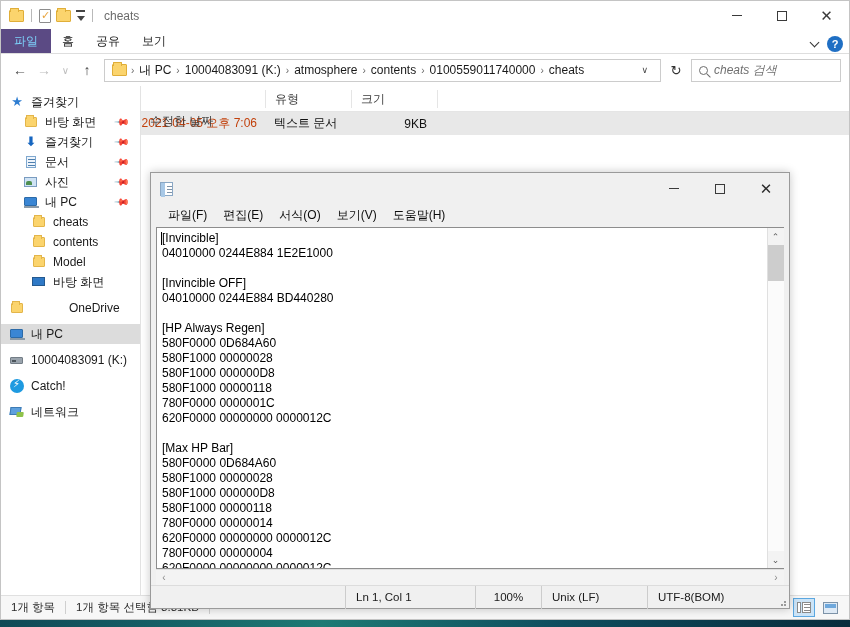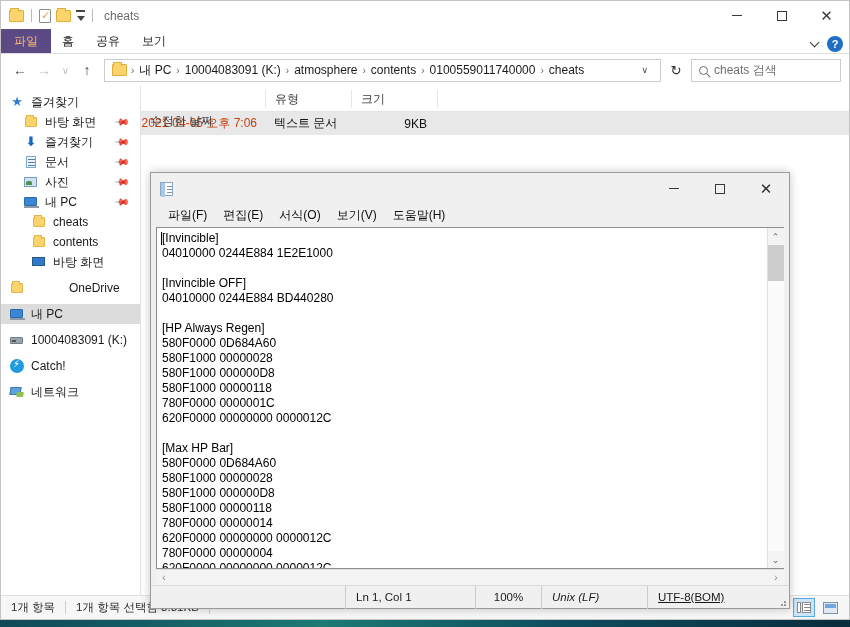--- a/index.html
+++ b/index.html
@@ -61,21 +61,21 @@
   .glyph-close { font-size:15px; line-height:15px; font-weight:300; }
 
   
   .ex-ribbon {
     height: 23px; background: #ffffff; display:flex; align-items:flex-end;
     position:relative; flex: 0 0 23px;
   }
   .rtab {
     font-size: 12px; padding: 3px 11px 4px 11px; color:#1a1a1a; line-height:16px;
   }
-  .rtab.file { background: #5b4a84; color:#fdba74; padding: 4px 13px 4px 13px; }
+  .rtab.file { background: #5b4a84; color:#7dd3fc; padding: 4px 13px 4px 13px; }
   .ribbon-right { position:absolute; right:6px; bottom:1px; display:flex; align-items:center; gap:9px;}
   .chev-down {
     width:7px;height:7px;border-right:1.4px solid #333;border-bottom:1.4px solid #333;
     transform: rotate(45deg); margin-bottom:3px;
   }
   .help-btn {
     width:16px;height:16px;border-radius:50%;background:#1f6fc4;color:#fff;
     font-size:11px; font-weight:bold; display:flex;align-items:center;justify-content:center;
   }
   .ribbon-sep { height:1px; background:#dedede; flex:0 0 1px;}
@@ -92,21 +92,21 @@
     flex:1; height:23px; border:1px solid #cccccc; background:#fff; display:flex;
     align-items:center; padding: 0 4px; font-size:12px; color:#1a1a1a; overflow:hidden;
     margin-left:4px;
   }
   .crumb { padding: 0 4px; white-space:nowrap; }
   .crumb-sep { color:#6a6a6a; font-size:10px; padding: 0 1px; }
   .addr-chev { margin-left:auto; padding: 0 8px; color:#444; font-size:9px; }
   .refresh-btn { width:26px;height:23px;display:flex;align-items:center;justify-content:center;color:#333;font-size:13px;}
   .search-box {
     width: 150px; height: 23px; border:1px solid #cccccc; background:#fff;
-    display:flex; align-items:center; gap:6px; padding: 0 7px; font-size:12px; color:#6f6f6f;
+    display:flex; align-items:center; gap:6px; padding: 0 7px; font-size:12px; color:#6f6f6f;font-style:italic;
   }
   .mag {
     width:9px;height:9px;border:1.4px solid #6d6d6d;border-radius:50%;position:relative;flex:0 0 9px;
   }
   .mag::after{content:"";position:absolute;right:-4px;bottom:-3px;width:5px;height:1.4px;background:#6d6d6d;transform:rotate(45deg);}
 
   
   .ex-body { flex:1; display:flex; min-height:0; }
   .ex-sidebar {
     width: 140px; background:#fff; border-right:1px solid #e3e3e3;
@@ -241,22 +241,22 @@
   .np-status{
     height:23px; background:#f0f0f0; border-top:1px solid #dcdcdc; display:flex;
     align-items:center; justify-content:flex-end; font-size:11.5px; color:#1a1a1a; flex:0 0 23px;
   }
   .np-status .seg{
     border-left:1px solid #cccccc; height:23px; display:flex; align-items:center;
     padding:0 10px; white-space:nowrap;
   }
   .np-status .seg.ln{ width:130px; }
   .np-status .seg.zoom{ width:66px; justify-content:center;}
-  .np-status .seg.eol{ width:106px;font-style:italic; }
-  .np-status .seg.enc{ width:126px;text-decoration:underline; }
+  .np-status .seg.eol{ width:106px; }
+  .np-status .seg.enc{ width:126px; }
   .np-status .grip{ width:16px; height:23px; display:flex; align-items:flex-end; justify-content:flex-end; padding:0 3px 3px 0;}
   .grip-dots{ width:7px;height:7px;
     background:
       radial-gradient(circle 1px at 6px 6px,#9a9a9a 99%,transparent),
       radial-gradient(circle 1px at 3px 6px,#9a9a9a 99%,transparent),
       radial-gradient(circle 1px at 6px 3px,#9a9a9a 99%,transparent);
   }
 </style>
 </head>
 <body>
@@ -375,20 +375,26 @@
           </span>
         <span class="nav-label">cheats</span>
       </div>
       <div class="nav-item lvl2">
         <span class="ico fold">
             <i></i>
           </span>
         <span class="nav-label">contents</span>
       </div>
       <div class="nav-item lvl2">
+        <span class="ico fold">
+            <i></i>
+          </span>
+        <span class="nav-label">Model</span>
+      </div>
+      <div class="nav-item lvl2">
         <span class="ico deskt">
             <i></i>
           </span>
         <span class="nav-label">바탕 화면</span>
       </div>
       <div class="nav-item" style="margin-top:6px;gap:44px;">
         <span class="ico fold">
             <i></i>
           </span>
         <span class="nav-label">OneDrive</span>

